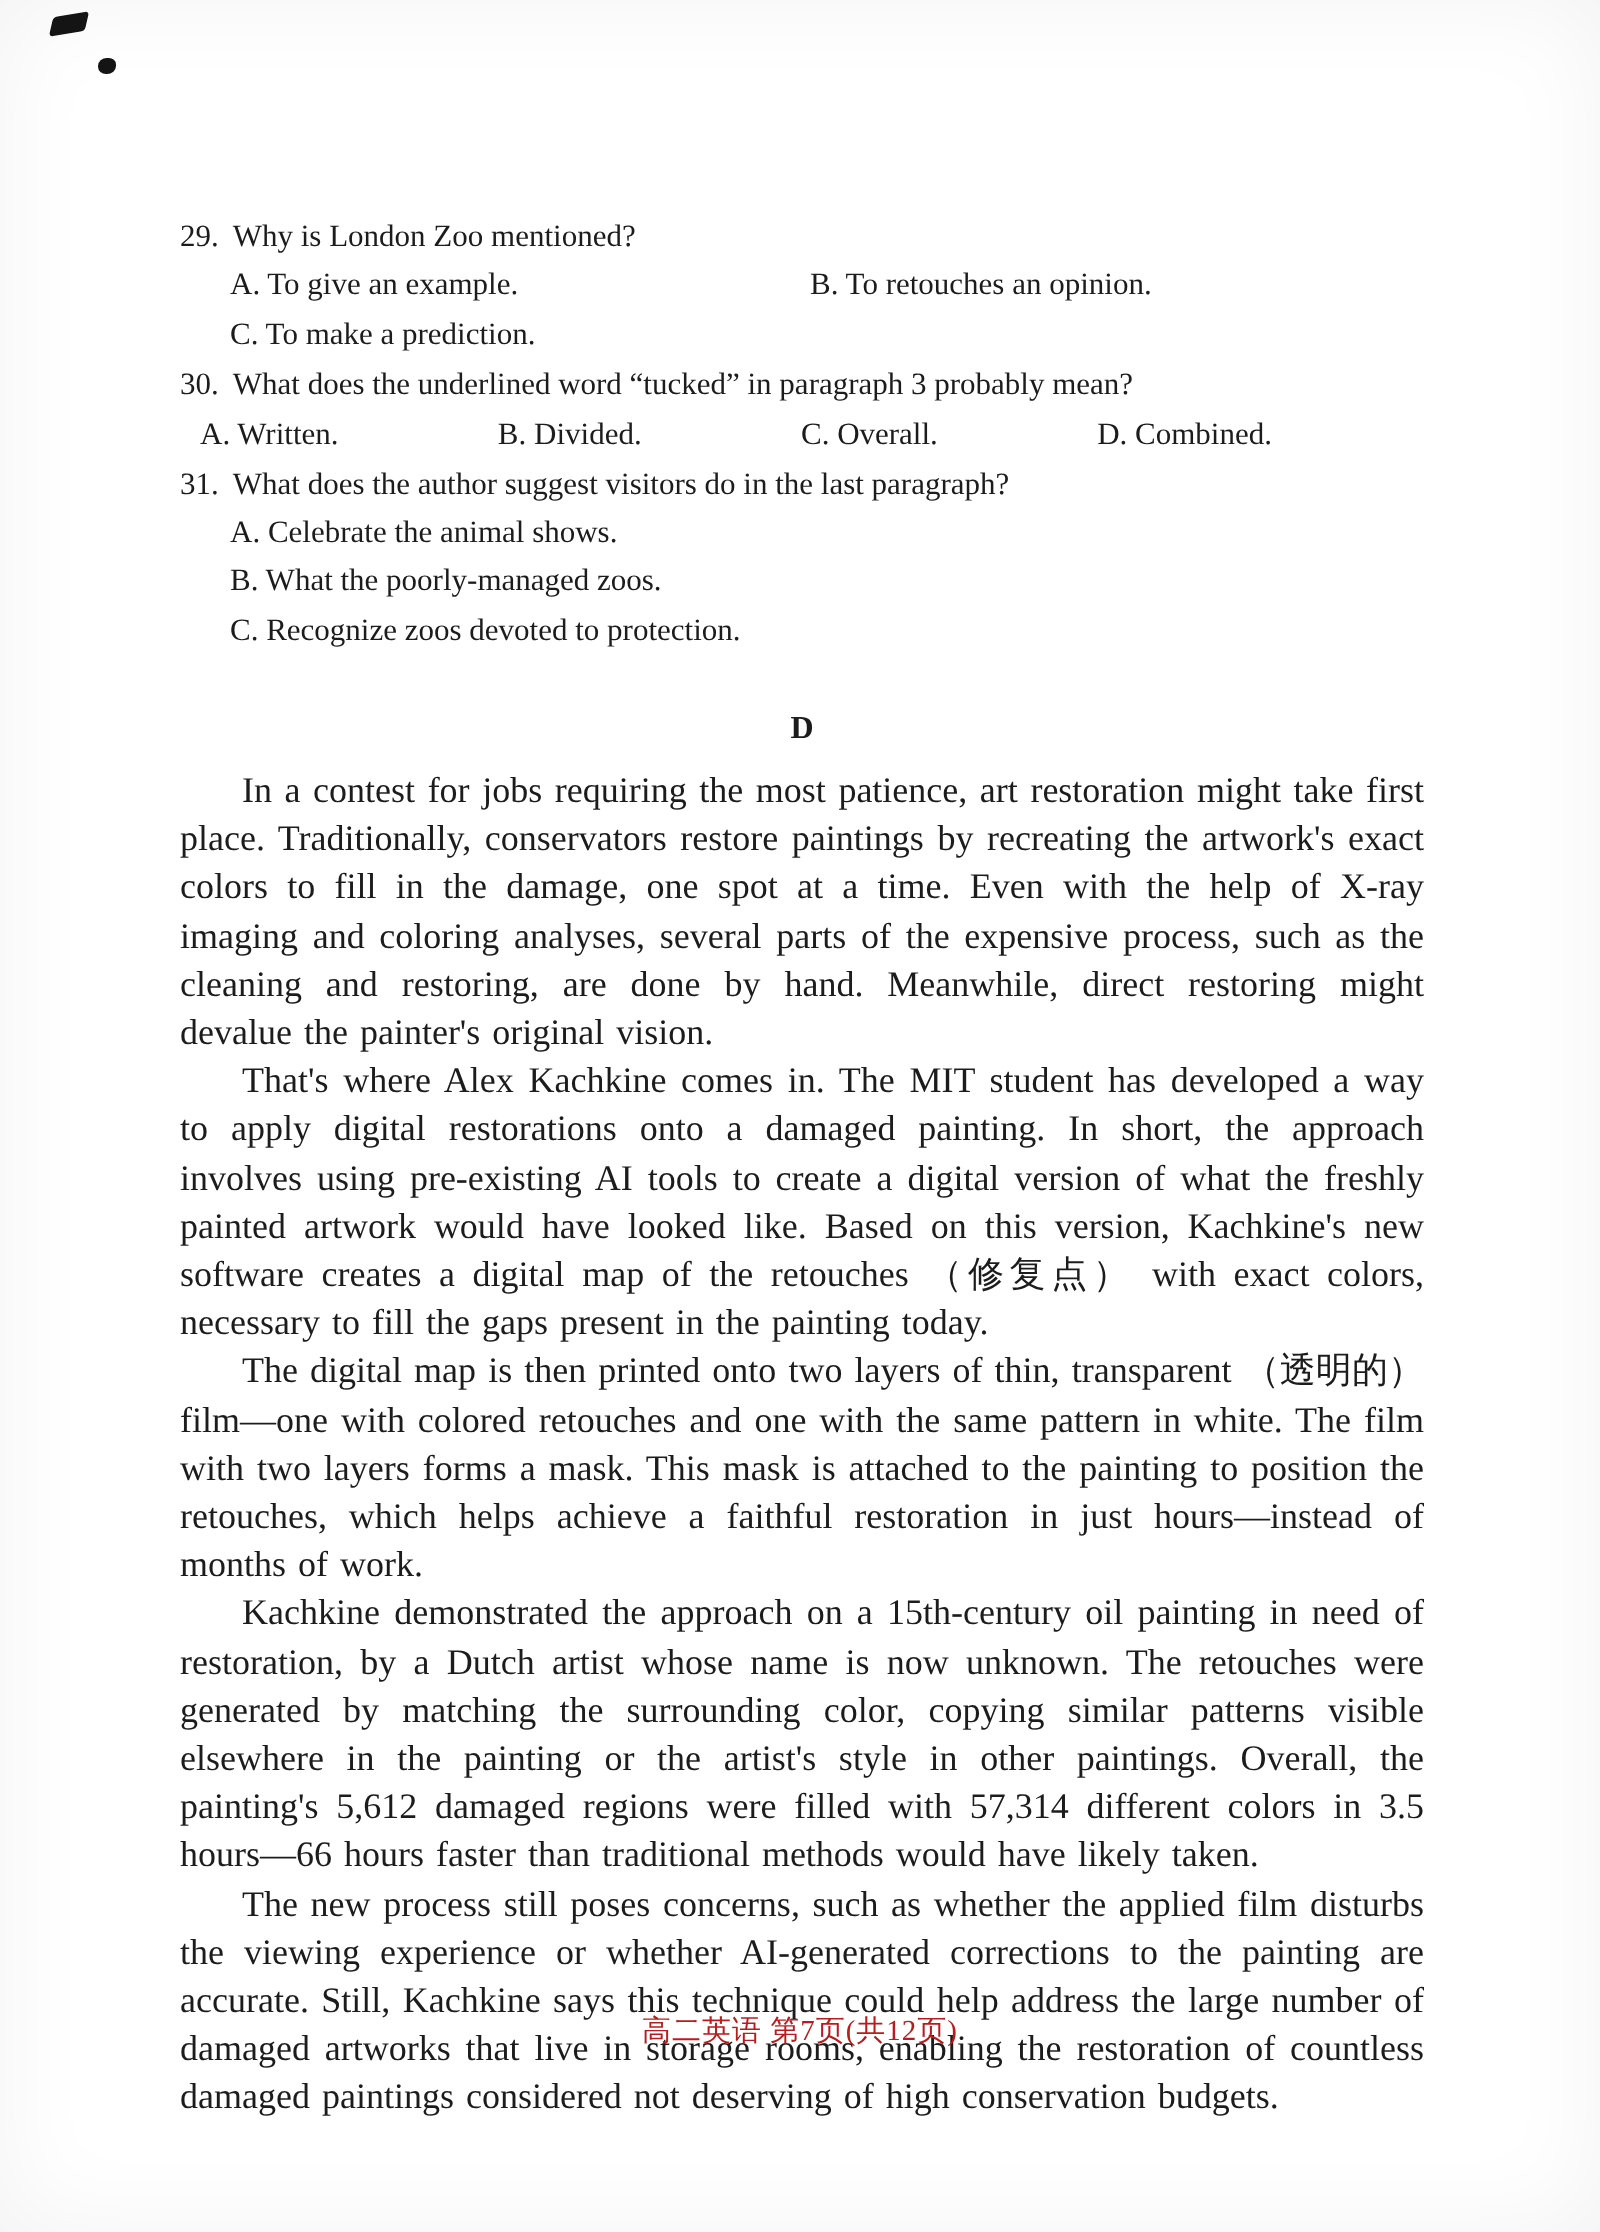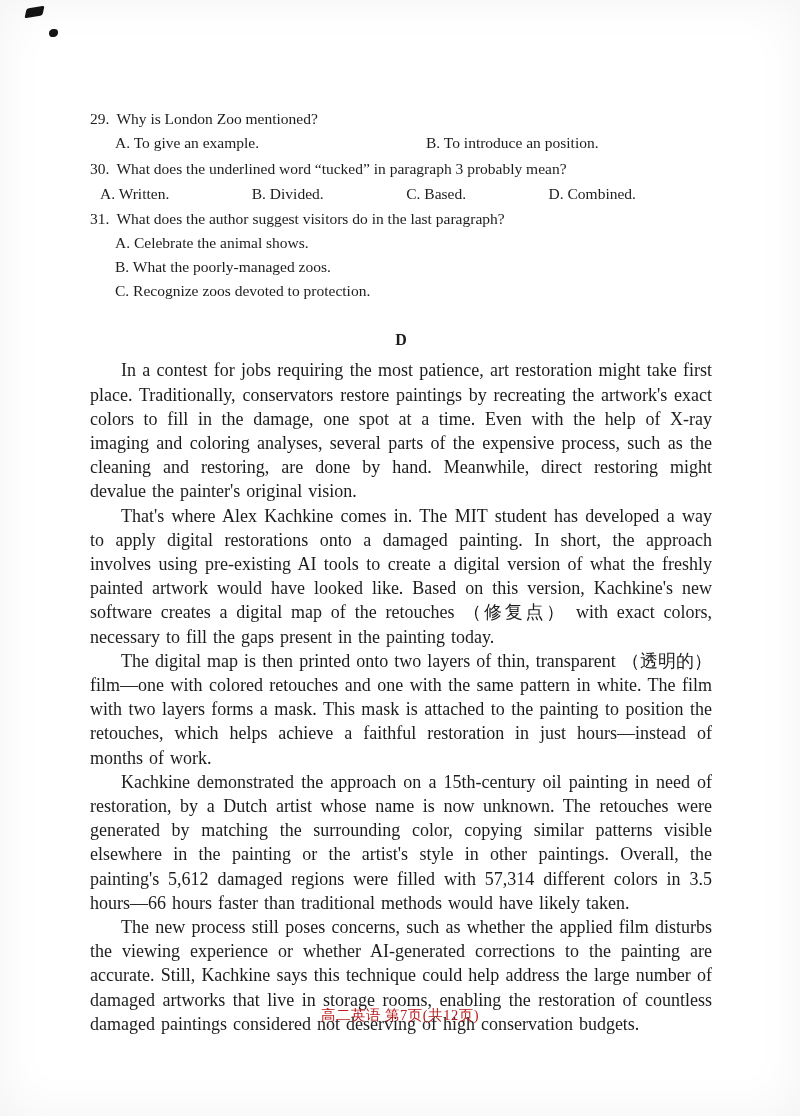--- a/index.html
+++ b/index.html
@@ -27,21 +27,21 @@
     right: 88px;
     top: 106px;
   }
   .question { margin: 0; }
   .q-line {
     line-height: 25px;
     font-size: 15.5px;
     white-space: nowrap;
   }
   .q-num { margin-right: 7px; text-align: center; }
-  .opts { padding-left: 25px; font-size: 15.5px; gap: 21px; }
+  .opts { padding-left: 25px; font-size: 15.5px; }
   .grid-2 {
     display: grid;
     grid-template-columns: 290px 1fr;
   }
   .grid-2 .opt { line-height: 24.5px; }
   .row-4 {
     display: flex;
     justify-content: space-between;
     padding-left: 10px;
     padding-right: 76px;
@@ -84,32 +84,33 @@
   <div class="artifact a2"></div>
 
   <div class="content">
 
     <div class="question">
       <div class="q-line">
         <span class="q-num">29.</span><span class="q-text">Why is London Zoo mentioned?</span>
       </div>
       <div class="opts grid-2">
         <div class="opt">A. To give an example.</div>
-        <div class="opt">B. To introduce an position.</div>
+        <div class="opt">B. To retouches an opinion.</div>
+        <div class="opt">C. To make a prediction.</div>
       </div>
     </div>
 
     <div class="question">
       <div class="q-line">
         <span class="q-num">30.</span><span class="q-text">What does the underlined word “tucked” in paragraph 3 probably mean?</span>
       </div>
       <div class="opts row-4">
         <div class="opt">A. Written.</div>
         <div class="opt">B. Divided.</div>
-        <div class="opt">C. Based.</div>
+        <div class="opt">C. Overall.</div>
         <div class="opt">D. Combined.</div>
       </div>
     </div>
 
     <div class="question">
       <div class="q-line">
         <span class="q-num">31.</span><span class="q-text">What does the author suggest visitors do in the last paragraph?</span>
       </div>
       <div class="opts stack">
         <div class="opt">A. Celebrate the animal shows.</div>

